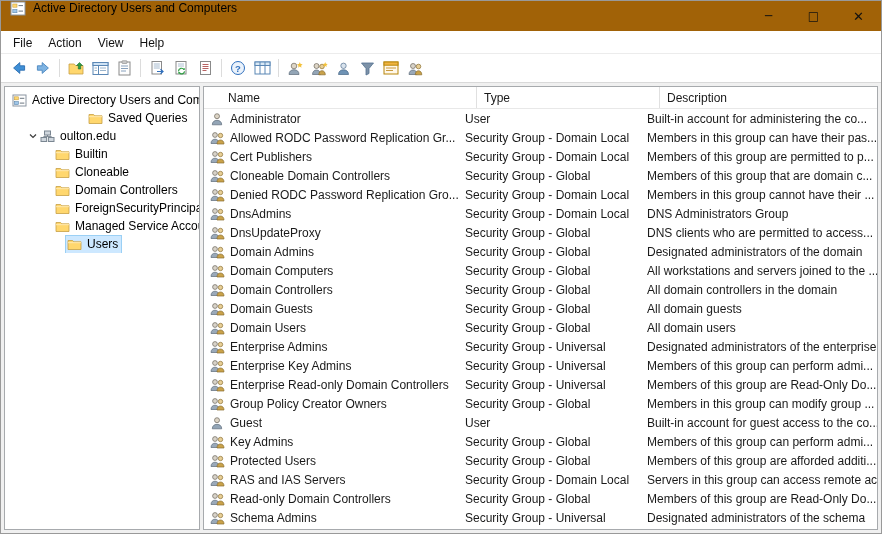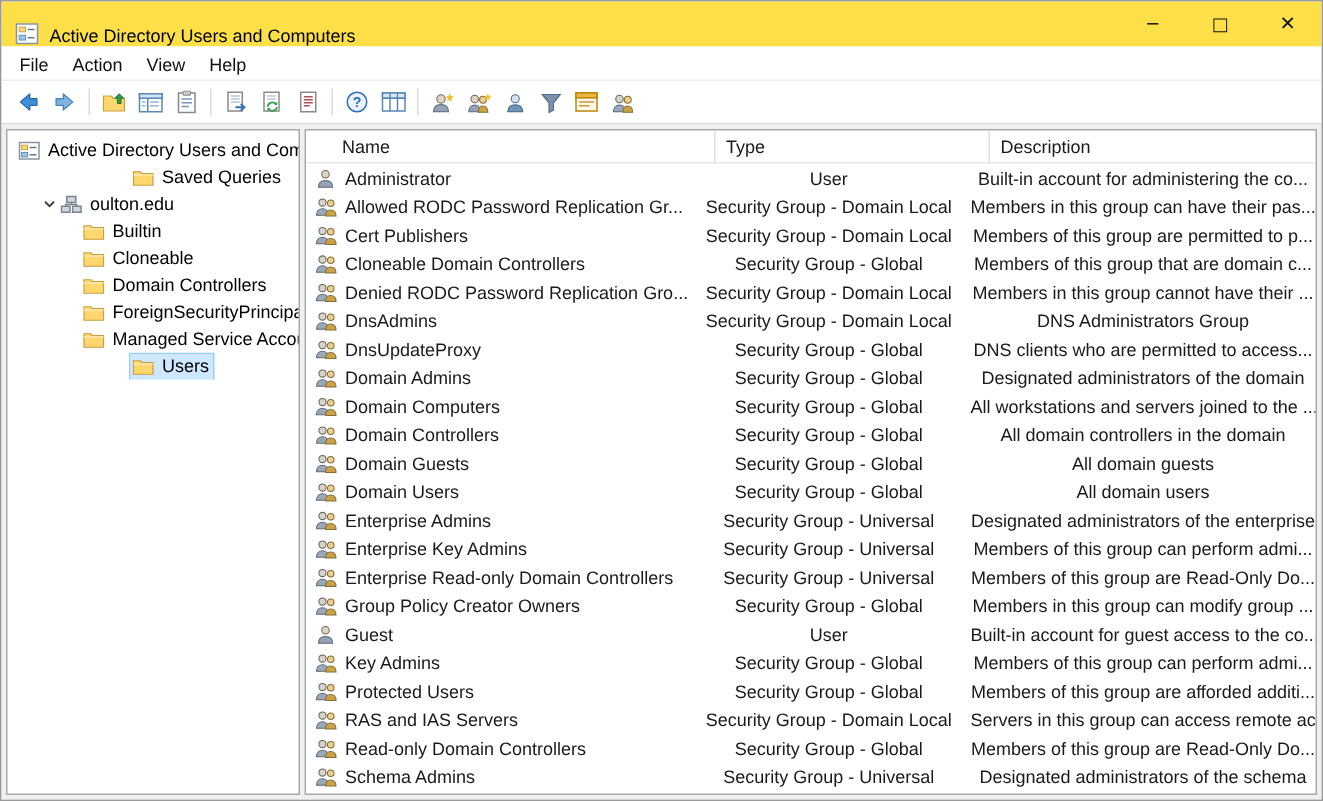--- a/index.html
+++ b/index.html
@@ -4,21 +4,21 @@
 <style>
   html,body{margin:0;padding:0;}
   body{
     width:880px;height:532px;
     border:1px solid #999;
     font-family:"Liberation Sans",sans-serif;
     font-size:12px;color:#1a1a1a;
     background:#fff;overflow:hidden;position:relative;
   }
   
-  .titlebar{height:30px;display:flex;align-items:flex-end;background:#fde047;}
+  .titlebar{height:30px;display:flex;align-items:flex-start;background:#a16207;}
   .win-icon{width:16px;height:16px;margin-left:9px;flex:0 0 16px;}
   .win-title{margin-left:7px;font-size:12px;color:#000;white-space:nowrap;}
   .tb-spacer{flex:1;}
   .win-ctrl{width:45px;height:30px;border:none;background:transparent;
     display:flex;align-items:center;justify-content:center;
     font-size:12px;color:#111;font-family:"DejaVu Sans",sans-serif;cursor:default;}
   .win-ctrl.close{font-size:13px;}
   
   .menubar{height:22px;display:flex;align-items:flex-end;background:#fff;
     border-bottom:1px solid #ececec;padding-left:4px;}
@@ -43,21 +43,21 @@
   .ticon{width:15px;height:14px;flex:0 0 15px;margin-right:5px;display:flex;align-items:center;}
   .tlabel{color:#000;}
   
   .list-header{height:21px;display:flex;align-items:center;
     border-bottom:1px solid #e8e8e8;color:#1a1a1a;flex:0 0 21px;}
   .hcell{height:100%;display:flex;align-items:center;border-right:1px solid #e0e0e0;
     white-space:nowrap;overflow:hidden;}
   .hc0{width:248px;flex:0 0 248px;padding-left:24px;}
   .hc1{width:175px;flex:0 0 175px;padding-left:7px;}
   .hc2{flex:1;padding-left:7px;border-right:none;}
-  .list-body{flex:1;overflow:hidden;text-align:center;}
+  .list-body{flex:1;overflow:hidden;}
   .list-row{height:19px;display:flex;align-items:center;}
   .cell{white-space:nowrap;overflow:hidden;}
   .c-name{width:248px;flex:0 0 248px;padding-left:6px;display:flex;align-items:center;}
   .c-name .licon{width:16px;height:14px;flex:0 0 16px;margin-right:4px;display:flex;align-items:center;}
   .c-type{width:175px;flex:0 0 175px;padding-left:7px;}
   .c-desc{flex:1;padding-left:7px;}
 </style>
 </head>
 <body>
 
@@ -338,21 +338,21 @@
         <span class="entry">
           <span class="ticon">
             <svg width="15" height="13" viewBox="0 0 15 13">
               <path d="M1 2.5 L1 11.5 L14 11.5 L14 3.8 L6.8 3.8 L5.6 2.5 Z" fill="#ffd76e" stroke="#c79f45" stroke-width="0.8"></path>
               <path d="M1 4.7 L14 4.7" stroke="#ffe9b0" stroke-width="1"></path>
             </svg>
           </span>
           <span class="tlabel">Managed Service Accou</span>
         </span>
       </div>
-      <div class="tree-row" style="padding-left: 48px; margin-left: 21px;">
+      <div class="tree-row" style="padding-left: 48px;">
         <span class="chev"></span>
         <span class="entry selected">
           <span class="ticon">
             <svg width="15" height="13" viewBox="0 0 15 13">
               <path d="M1 2.5 L1 11.5 L14 11.5 L14 3.8 L6.8 3.8 L5.6 2.5 Z" fill="#ffd76e" stroke="#c79f45" stroke-width="0.8"></path>
               <path d="M1 4.7 L14 4.7" stroke="#ffe9b0" stroke-width="1"></path>
             </svg>
           </span>
           <span class="tlabel">Users</span>
         </span>

